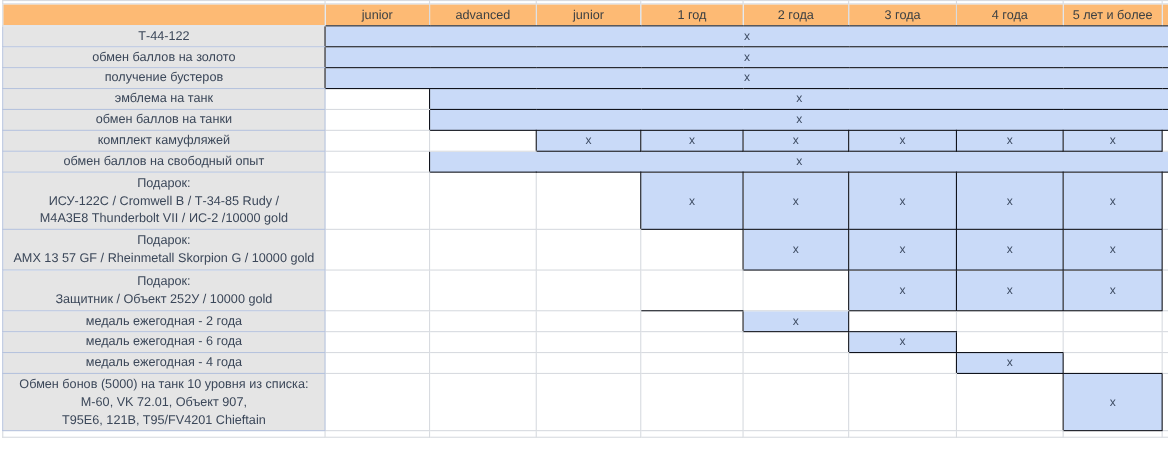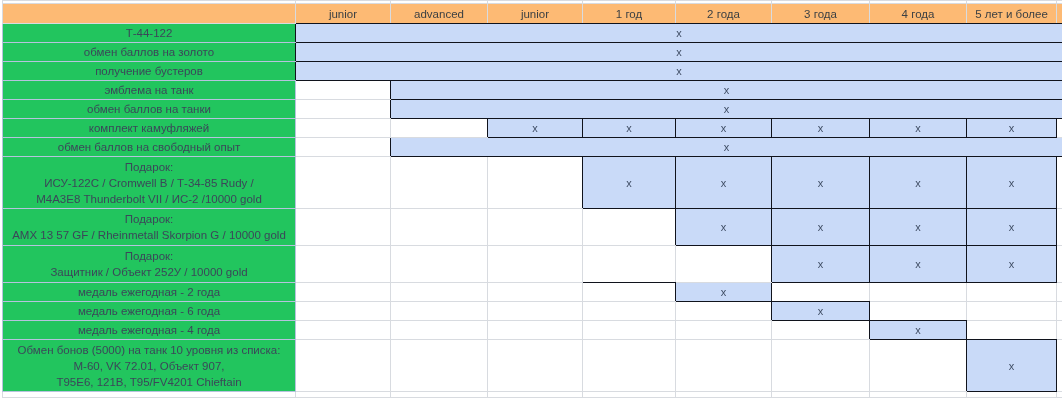--- a/index.html
+++ b/index.html
@@ -13,21 +13,21 @@
   }
   td{
     border:1px solid #d8dbe0;padding:0 3px;overflow:hidden;
     font-size:11.5px;color:#3d4a5f;vertical-align:middle;
     white-space:nowrap;
   }
   
   td.h{ text-align:center;color:#3c4043;background:#fdba74;font-size:11.5px; }
   
   td.lbl{
-    background:#22c55e;border-color:#b6c3dd;text-align:center;
+    background:#e5e5e5;border-color:#b6c3dd;text-align:center;
     white-space:pre-line;line-height:16px;color:#3b4759;
   }
   
   td.f{
     background:#c9daf8;border:1px solid #10131c;text-align:center;
     color:#414f66;font-size:11px;line-height:12px;
   }
   
   td.dR{ border-right:1px solid #10131c; }
   td.dB{ border-bottom:1px solid #10131c; }

